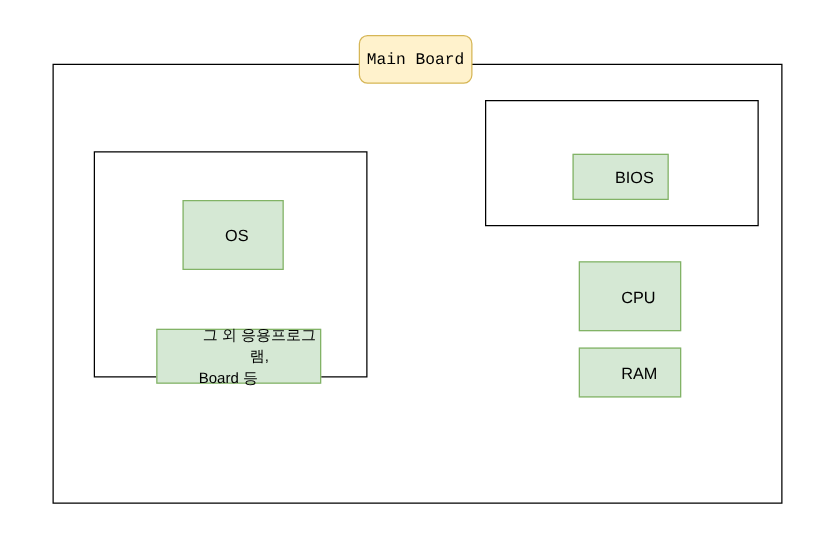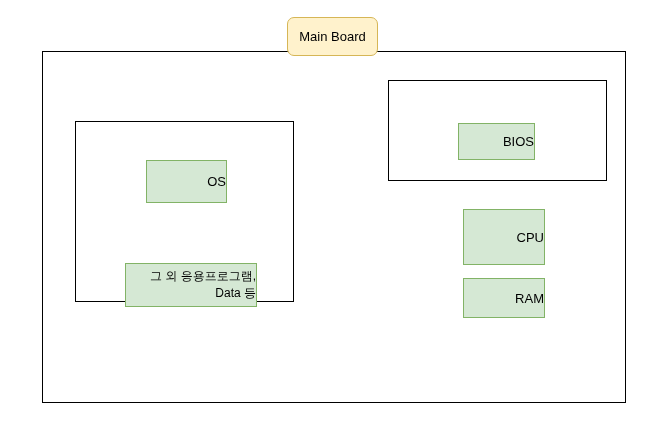--- a/index.html
+++ b/index.html
@@ -41,36 +41,37 @@
     z-index: 2;
   }
   
   .gbox {
     position: absolute;
     box-sizing: border-box;
     background: var(--component-fill, #d5e8d4);
     border: 1px solid var(--component-border, #82b366);
     display: flex;
     flex-direction: column;
-    align-items: flex-end;
+    align-items: flex-start;
     justify-content: center;
     text-align: center;
     font-size: 13px;
     line-height: 17px;
     z-index: 1;
+    padding-left: 33px;
   }
   #main-board-outline   { left: 42px;  top: 51px;  width: 584px; height: 352px; }
   #secondary-storage-outline { left: 75px; top: 121px; width: 219px; height: 181px; }
   #rom-bios-outline     { left: 388px; top: 80px;  width: 219px; height: 101px; }
 
-  #main-board-label     { left: 287px; top: 17px;  width: 91px;  height: 39px; }
+  #main-board-label     { left: 287px; top: 28px;  width: 91px;  height: 39px; font-family: Liberation Mono, monospace; }
   #secondary-storage-label { left: 123px; top: 101px; width: 114px; height: 41px; font-size: 12px; line-height: 15px; }
   #rom-bios-label       { left: 439px; top: 72px;  width: 116px; height: 32px; }
 
-  #os-box               { left: 146px; top: 160px; width: 81px;  height: 43px; }
+  #os-box               { left: 146px; top: 160px; width: 81px;  height: 56px; }
   #apps-box             { left: 125px; top: 221px; width: 132px; height: 44px; font-size: 12px; line-height: 17px; margin-top: 42px; }
   #bios-box             { left: 458px; top: 123px; width: 77px;  height: 37px; }
   #cpu-box              { left: 463px; top: 209px; width: 82px;  height: 56px; }
   #ram-box              { left: 463px; top: 278px; width: 82px;  height: 40px; }
 </style>
 </head>
 <body>
 
 <div class="canvas">
 
@@ -83,21 +84,21 @@
   </div>
 
 
 
   <div class="gbox" id="os-box">
     <span>OS</span>
   </div>
 
   <div class="gbox" id="apps-box">
     <span>그 외 응용프로그램,</span>
-    <span>Data 등</span>
+    <span>Board 등</span>
   </div>
 
   <div class="gbox" id="bios-box">
     <span>BIOS</span>
   </div>
 
   <div class="gbox" id="cpu-box">
     <span>CPU</span>
   </div>
 

